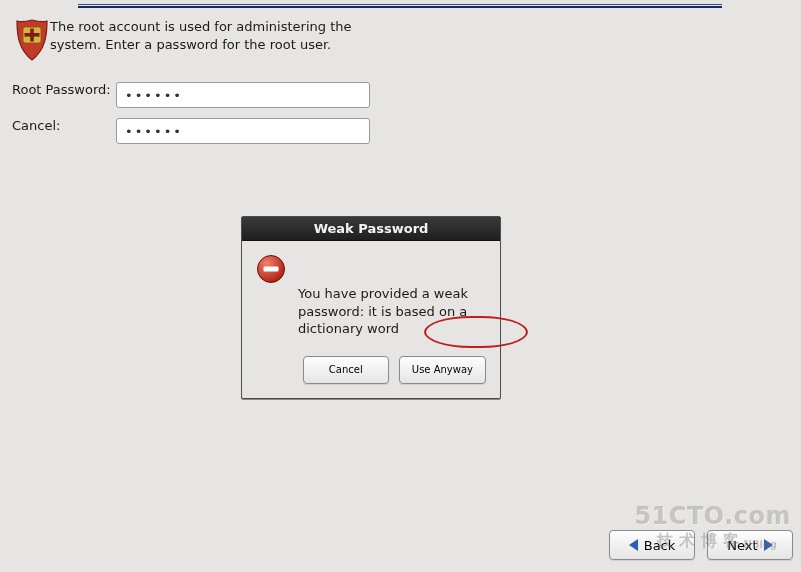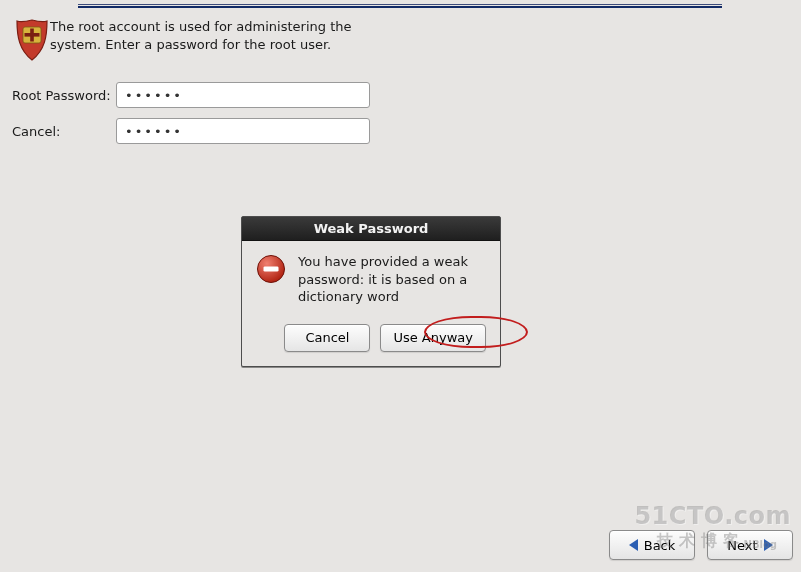--- a/index.html
+++ b/index.html
@@ -22,21 +22,21 @@
   .intro-row {
     position: absolute;
     top: 18px; left: 14px; width: 360px;
     display: flex; align-items: flex-start; 
   }
   .intro-text { line-height: 1.35; }
   .form-area {
     position: absolute; top: 82px; left: 12px;
   }
   .form-row {
-    display: flex; align-items: center;
+    display: flex; align-items: flex-start;
     margin-bottom: 10px;
   }
   .form-label {
     width: 104px; text-align: left; padding-right: 4px;
   }
   .text-input {
     width: 254px; height: 26px;
     border: 1px solid #9a9a9a;
     border-radius: 3px;
     background: #ffffff;
@@ -66,33 +66,33 @@
     text-align: center;
     line-height: 24px;
     border-bottom: 1px solid #111;
   }
   .dialog-body {
     padding: 12px 14px 14px 14px;
   }
   .dialog-msg-row {
     display: flex; gap: 12px; align-items: flex-start;
   }
-  .dialog-msg { line-height: 1.35; }
+  .dialog-msg { line-height: 1.35; margin-top: 32px; }
   .dialog-buttons {
     display: flex; justify-content: flex-end; gap: 10px;
     margin-top: 18px;
   }
   .btn {
     height: 28px;
     min-width: 86px;
     padding: 0 12px;
     border: 1px solid #8a8a8a;
     border-radius: 4px;
     background: linear-gradient(to bottom, #fdfdfd, #e5e5e5);
-    font-family: inherit; font-size: 13px;
+    font-family: inherit; font-size: 10px;
     cursor: pointer;
     box-shadow: inset 0 1px 0 #fff, 0 1px 1px rgba(0,0,0,0.1);
   }
   .highlight-ellipse {
     position: absolute;
     left: 182px; top: 99px;
     width: 104px; height: 32px;
     border: 2px solid #c21d1d;
     border-radius: 50% / 55%;
     pointer-events: none;

